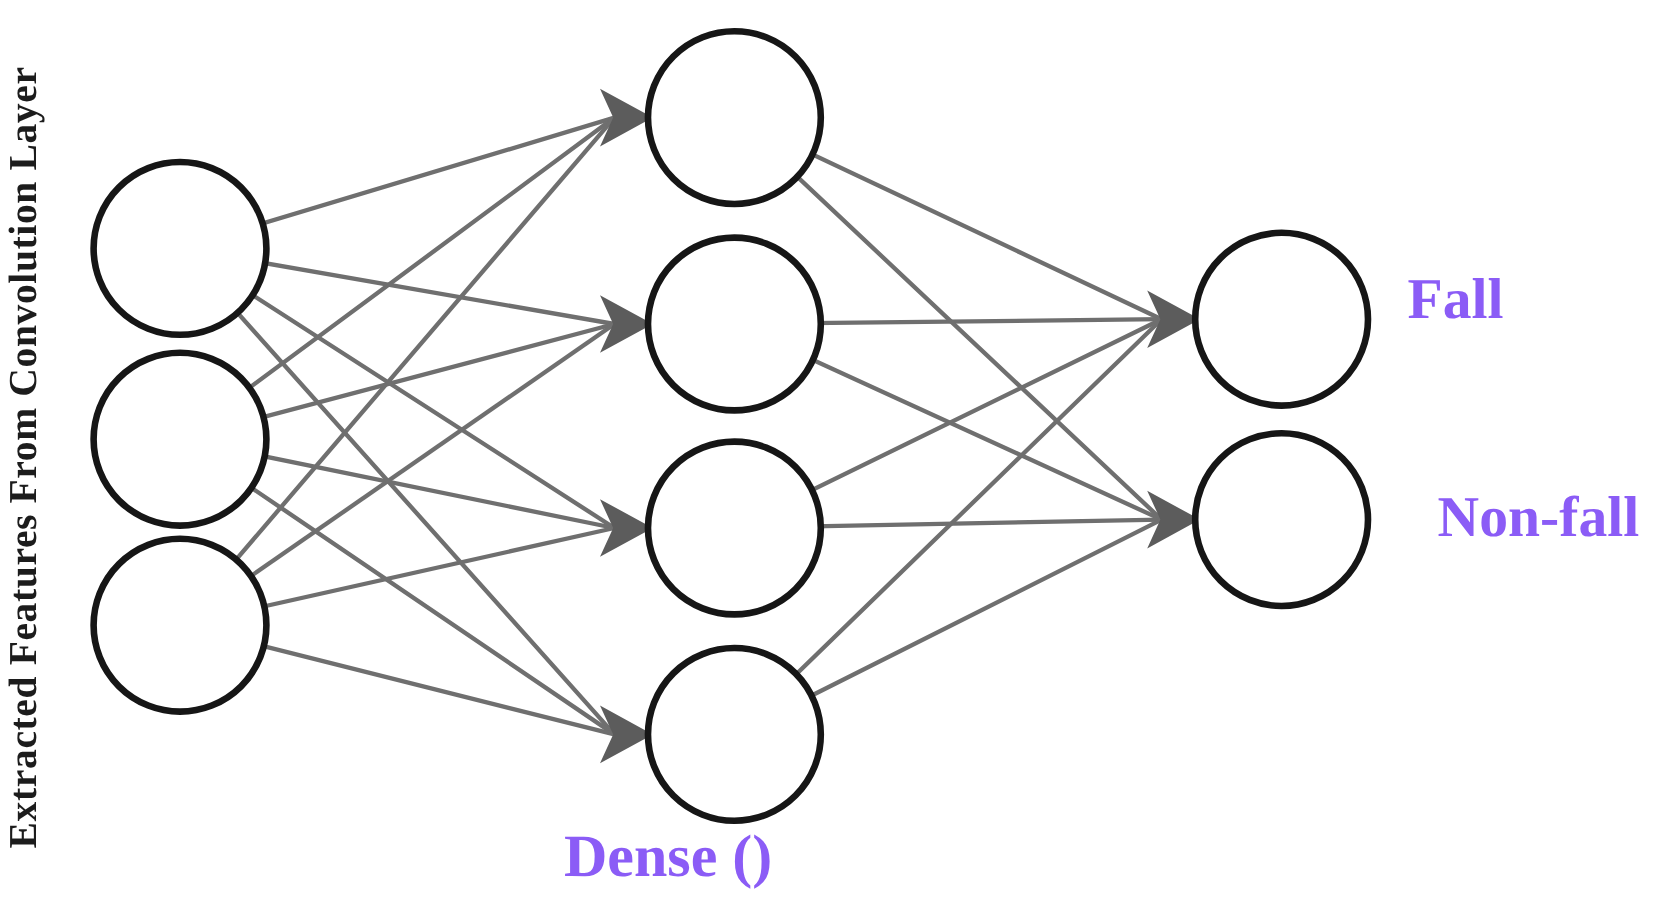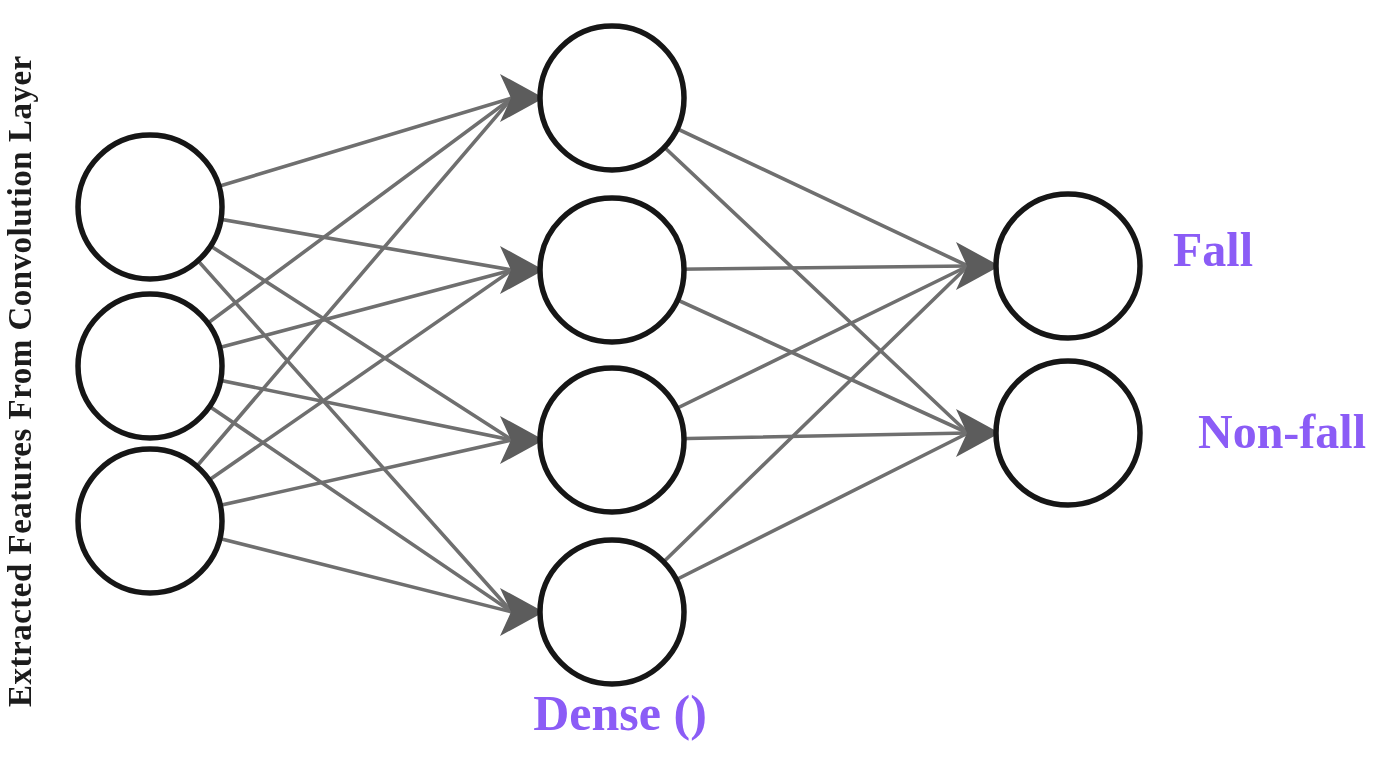--- a/index.html
+++ b/index.html
@@ -42,21 +42,21 @@
     position: absolute;
     font-weight: bold;
     color: #8b5cf6;
     white-space: nowrap;
     line-height: 1;
   }
   .hidden-label {
     left: 470px;
     top: 688px;
     width: 300px;
-    text-align: center;
+    text-align: left;
     font-size: 50px;
   }
   .output-label {
     left: 935px;
     top: 524px;
     width: 276px;
     text-align: center;
     font-size: 48px;
   }
   .fall-label {

